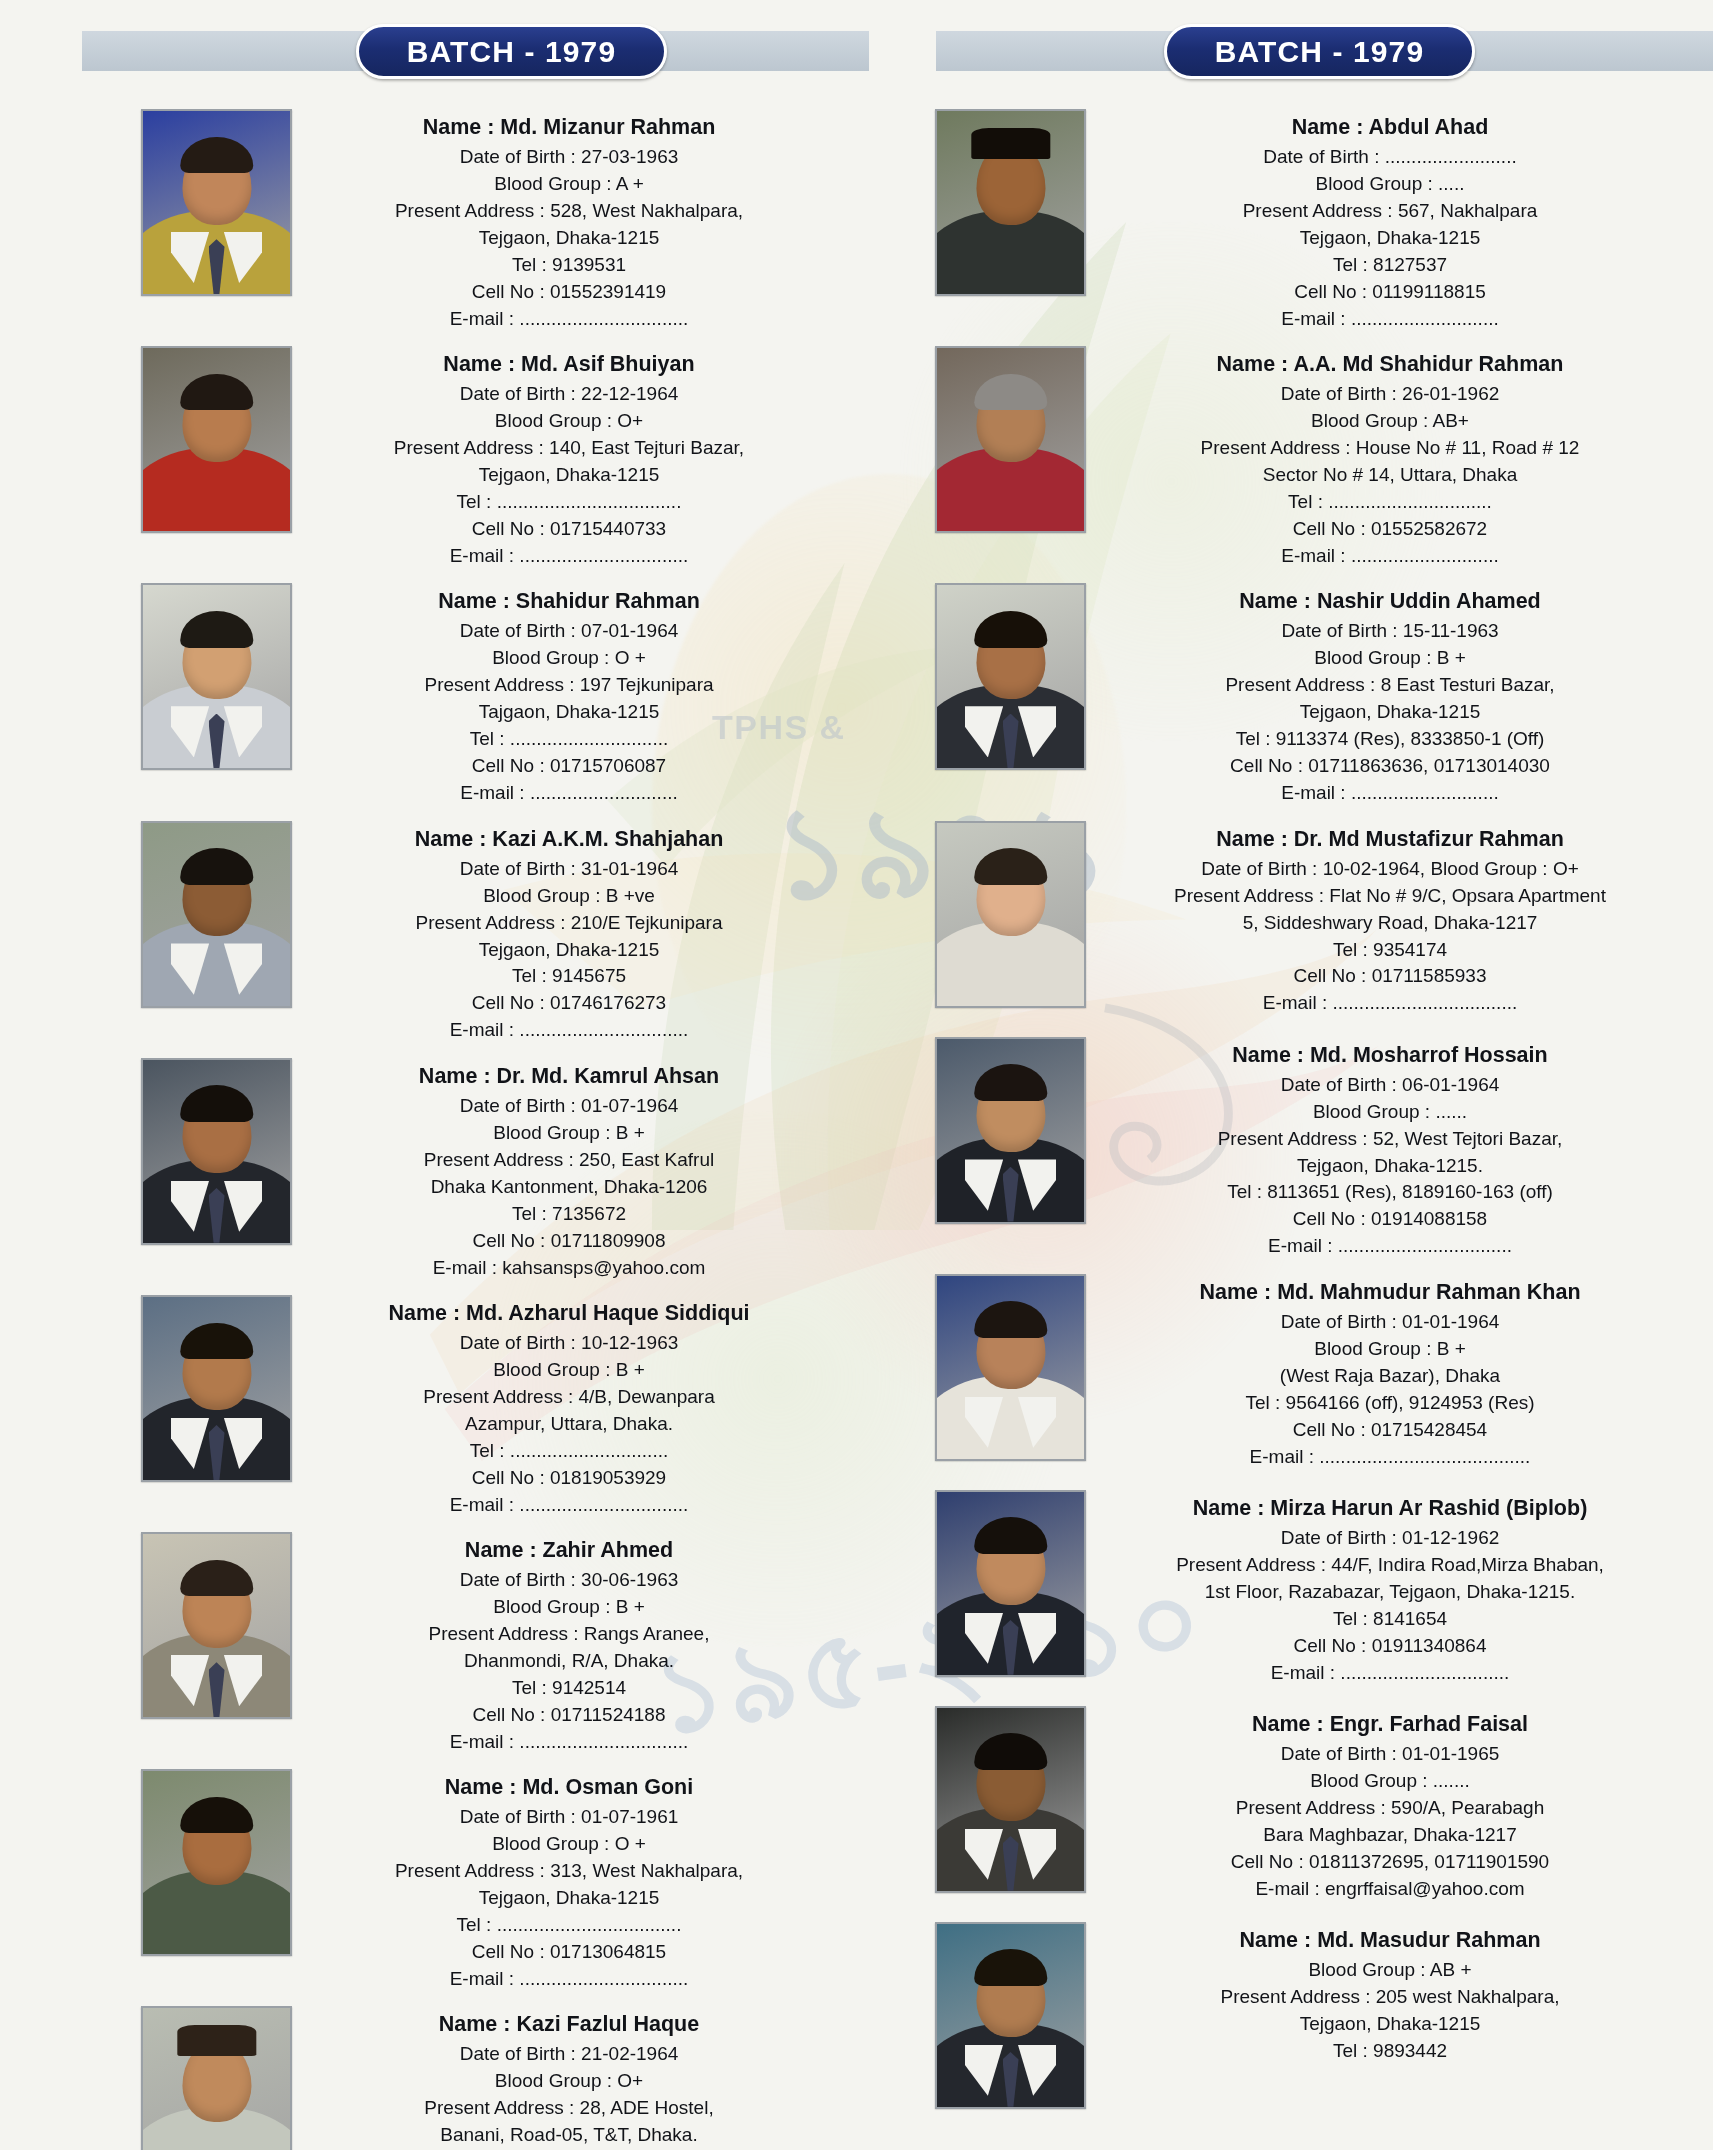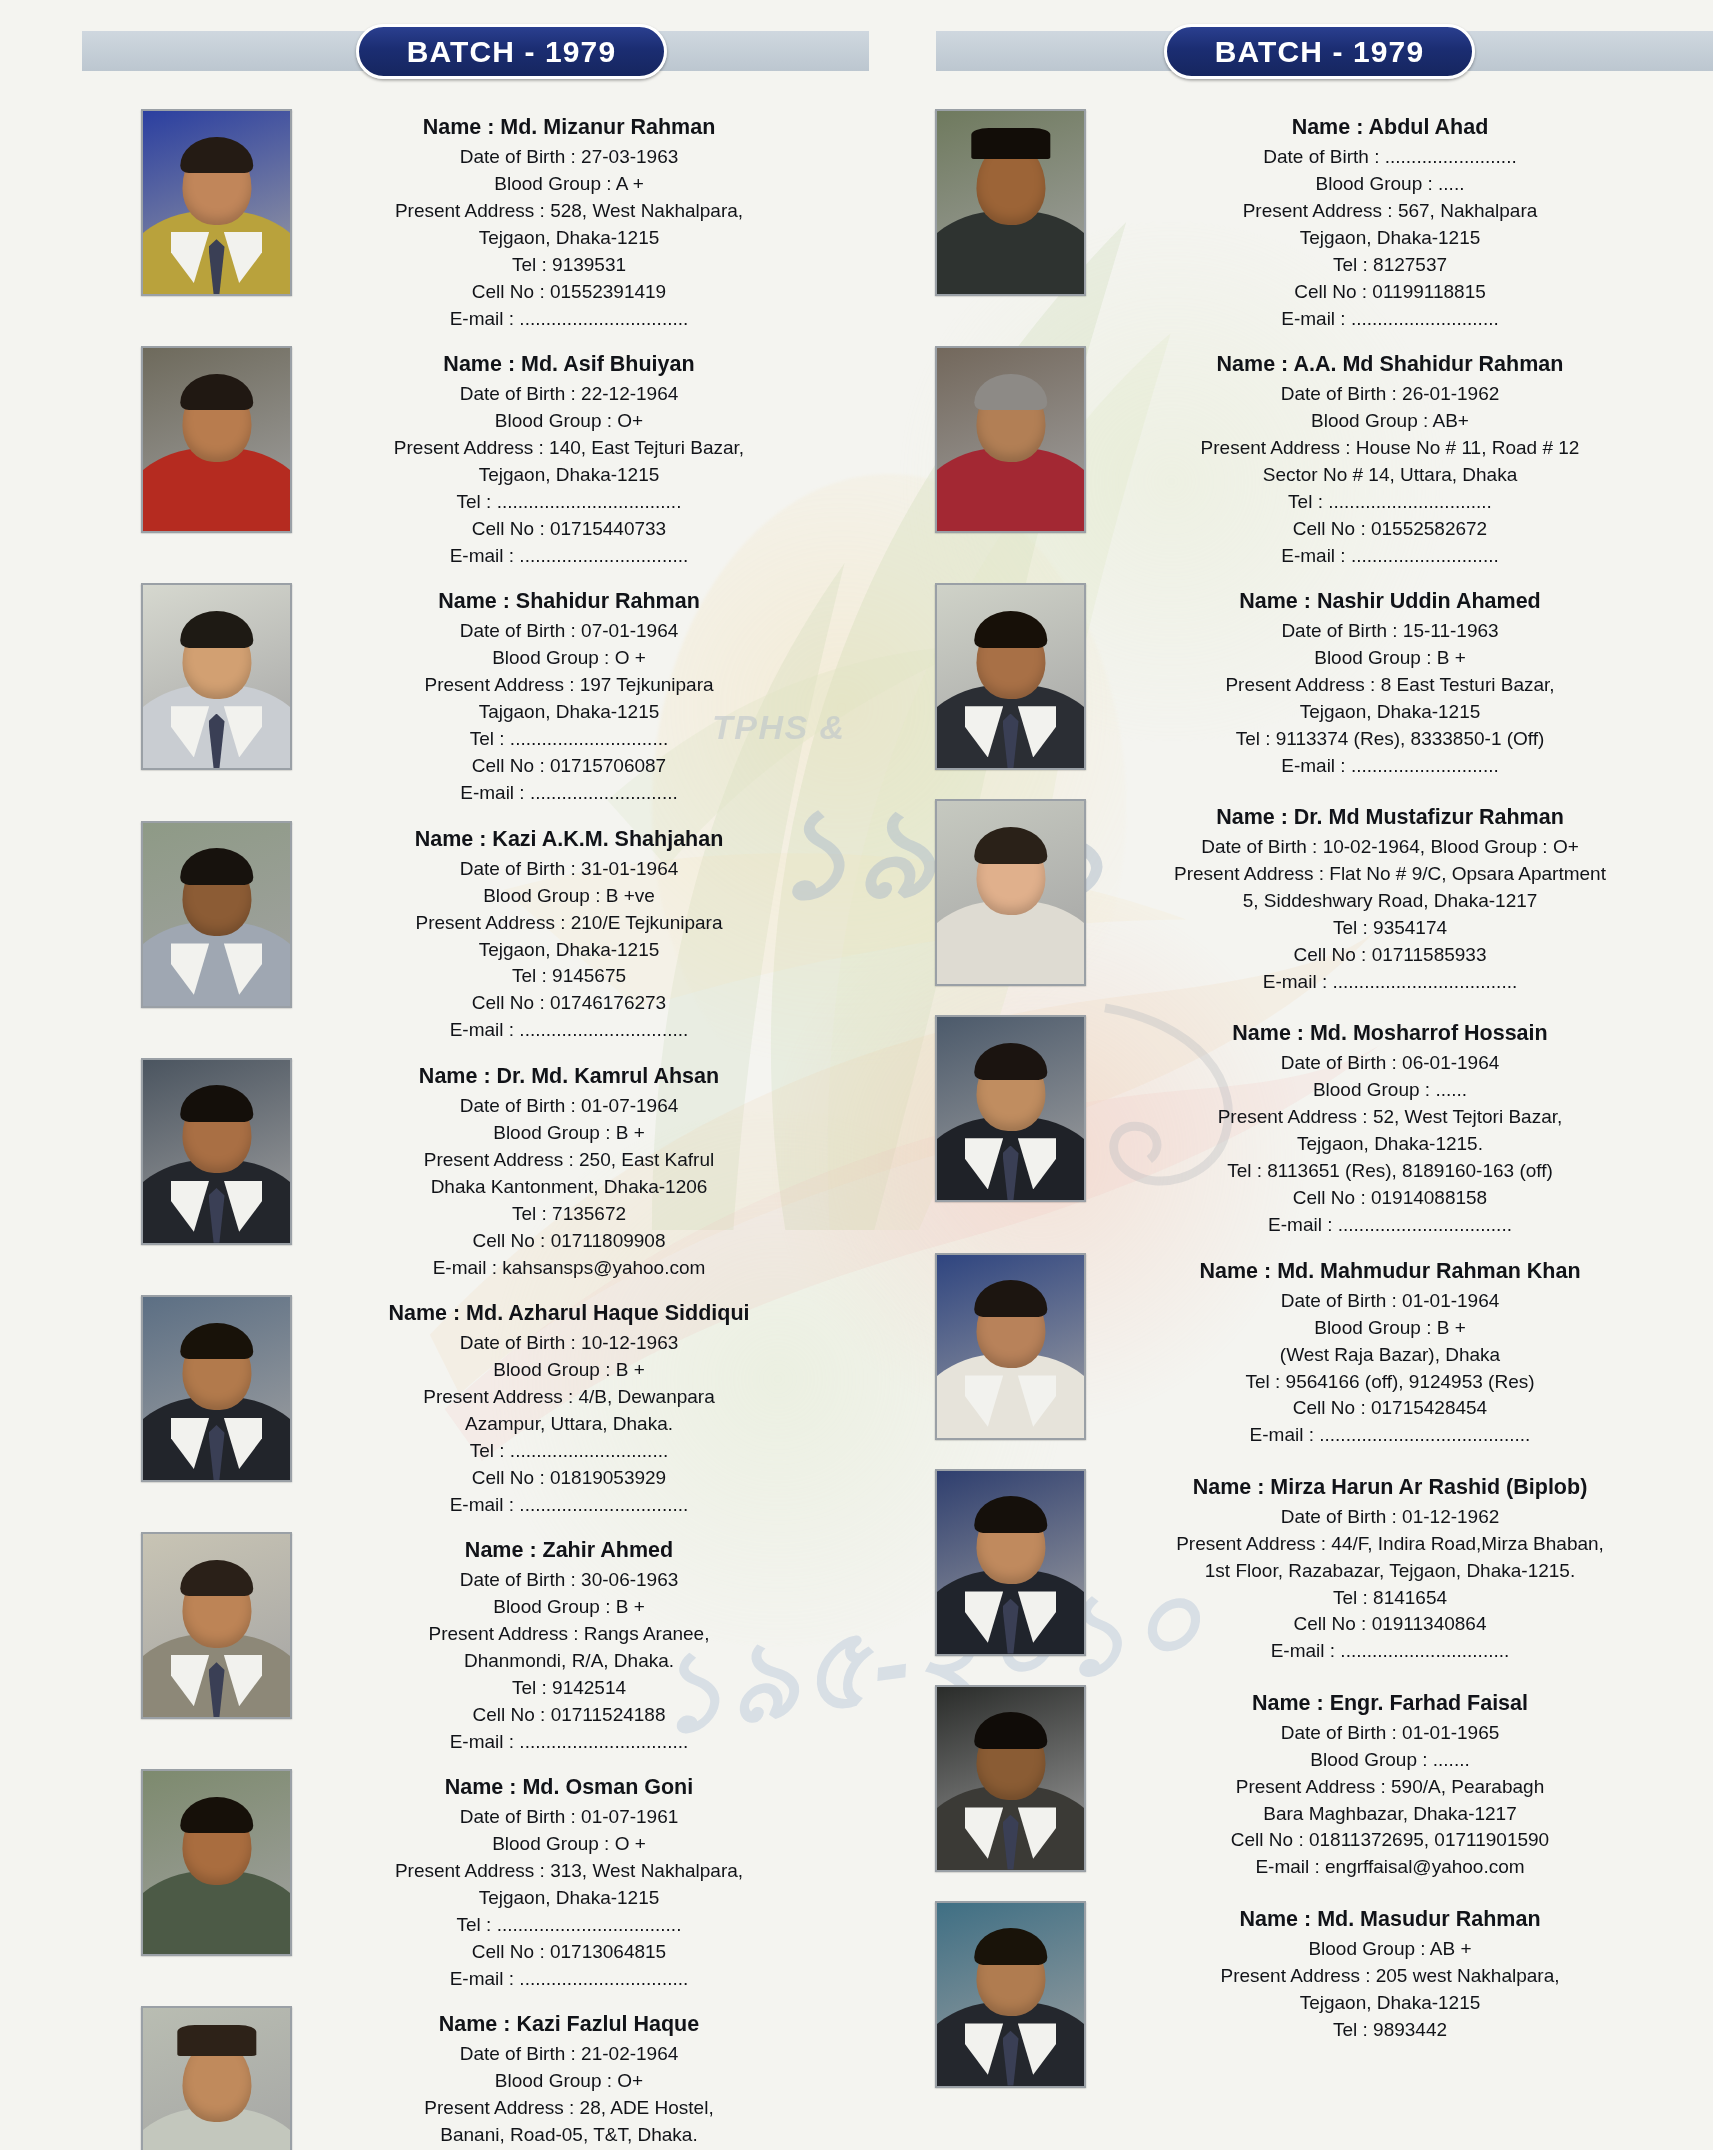--- a/index.html
+++ b/index.html
@@ -13,21 +13,20 @@
     overflow-x: hidden;
   }
 
   
   .bg-art {
     position: absolute;
     left: 0; top: 0;
     width: 1388px; height: 2151px;
     pointer-events: none;
     z-index: 0;
-    font-style: italic;
   }
   .bg-blob {
     position: absolute;
     border-radius: 50%;
     filter: blur(1.5px);
     opacity: .30;
   }
   .bg-leaf {
     position: absolute;
     opacity: .33;
@@ -463,20 +462,21 @@
             <div class="head" style="background: rgb(168, 112, 70);"></div>
             <div class="hair" style="background: rgb(23, 16, 8);"></div>
           </div>
           <div class="info">
             <div class="nameline">Name : Nashir Uddin Ahamed</div>
             <div class="line">Date of Birth : 15-11-1963</div>
             <div class="line">Blood Group : B +</div>
             <div class="line">Present Address : 8 East Testuri Bazar,</div>
             <div class="line">Tejgaon, Dhaka-1215</div>
             <div class="line">Tel : 9113374 (Res), 8333850-1 (Off)</div>
+            <div class="line">Cell No : 01711863636, 01713014030</div>
             <div class="line">E-mail : ............................</div>
           </div>
         </div>
         <div class="entry">
           <div class="photo">
             <div class="bgwash" style="background: linear-gradient(160deg, rgb(198, 201, 192) 0%, rgba(0, 0, 0, 0.25) 100%);"></div>
             <div class="shoulders" style="background: rgb(222, 219, 210);"></div>
             <div class="head" style="background: rgb(224, 176, 140);"></div>
             <div class="hair" style="background: rgb(42, 33, 24);"></div>
           </div>

